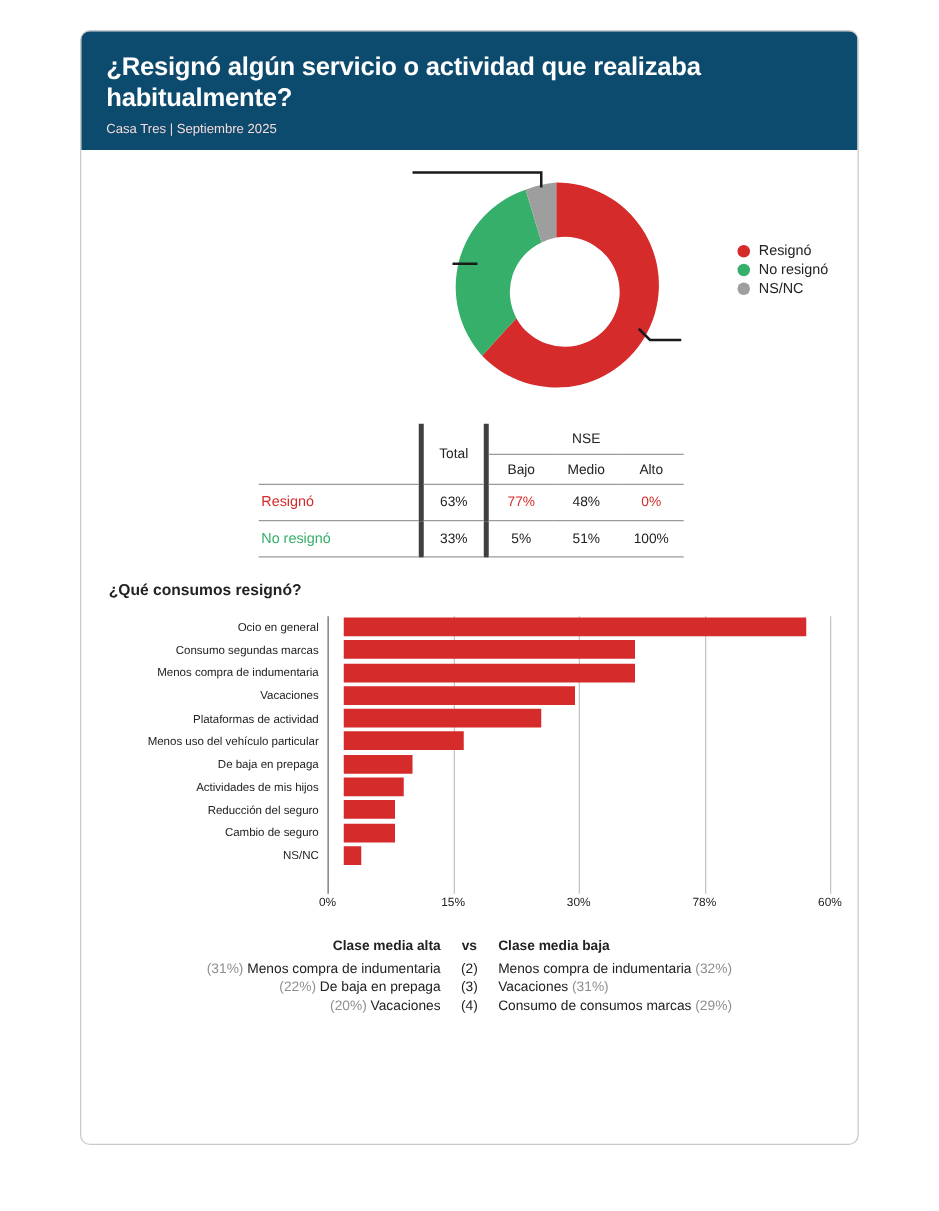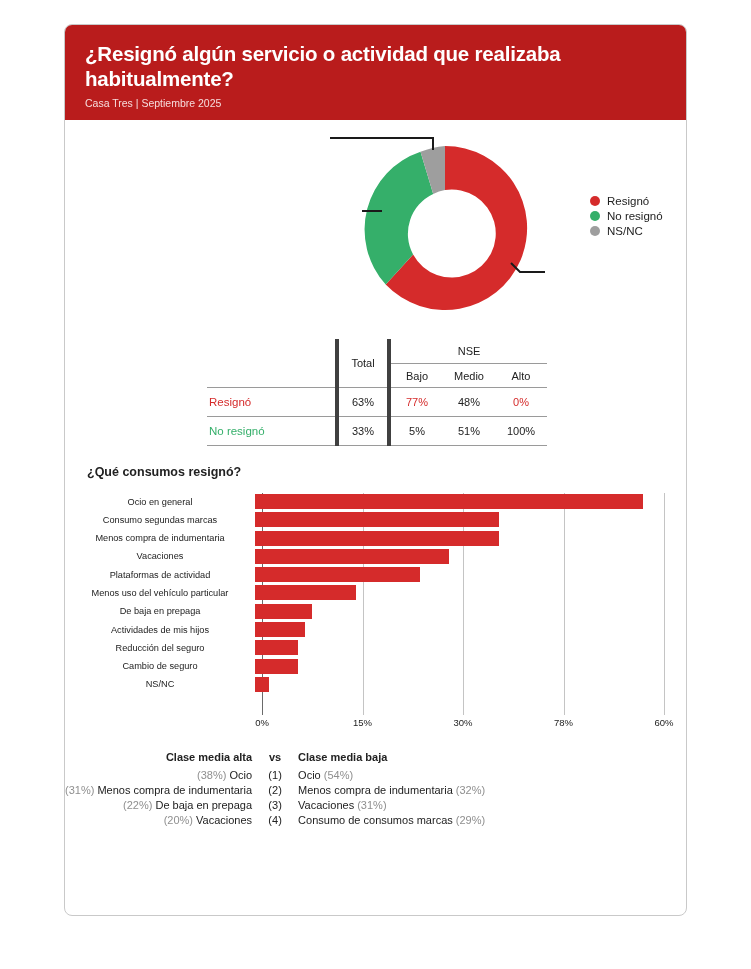--- a/index.html
+++ b/index.html
@@ -12,21 +12,21 @@
   .card{
     position:absolute;left:64px;top:24px;
     width:623px;height:892px;
     background:#ffffff;
     border:1px solid #c9c9c9;
     border-radius:8px;
     box-sizing:border-box;
     overflow:hidden;
   }
   .header{
-    background:#b91c1c;
+    background:#0c4a6e;
     padding:16px 20px 12px 20px;
     height:95px;
     box-sizing:border-box;
   }
   .header h1{
     margin:0;
     color:#ffffff;
     font-size:20.5px;
     font-weight:bold;
     line-height:25px;
@@ -84,21 +84,21 @@
   .chart{
     position:relative;
     margin:14px 0 0 0;
     height:240px;
   }
   .bar-row{
     position:relative;height:17px;margin-bottom:1.3px;
     display:flex;align-items:center;
   }
   .bar-label{
-    width:190px;text-align:center;padding-right:0;
+    width:190px;text-align:right;padding-right:20px;
     font-size:9.2px;color:#222;flex:0 0 auto;
     white-space:nowrap;
   }
   .bar-track{position:relative;flex:1 1 auto;height:100%;}
   .bar-fill{
     position:absolute;left:0;top:1px;bottom:1px;
     background:#D52B2B;
   }
   .gridlines{
     position:absolute;left:197px;right:22px;top:0;bottom:18px;
@@ -111,21 +111,21 @@
   }
   .xtick{
     position:absolute;top:0;font-size:9.5px;color:#222;
     transform:translateX(-50%);white-space:nowrap;
   }
 
   
   .compare{
     margin:16px 0 0 0;
     font-size:11px;color:#222;
-    display:flex;justify-content:flex-start;
+    display:flex;justify-content:center;
   }
   .cmp-tbl{border-collapse:collapse;}
   .cmp-tbl td{padding:1.5px 0;vertical-align:top;white-space:nowrap;}
   .cmp-left{text-align:right;padding-right:8px !important;}
   .cmp-mid{text-align:center;width:30px;color:#222;}
   .cmp-right{text-align:left;padding-left:8px !important;}
   .cmp-head{font-weight:bold;padding-bottom:5px !important;}
   .pct{color:#8f8f8f;}
 </style>
 </head>
@@ -290,25 +290,20 @@
   <div class="compare">
     <table class="cmp-tbl">
       <tbody>
           <tr>
         <td class="cmp-left cmp-head">Clase media alta</td>
         <td class="cmp-mid cmp-head">vs</td>
         <td class="cmp-right cmp-head">Clase media baja</td>
       </tr>
       </tbody>
         <tbody id="cmp-body">
-          <tr>
-            <td class="cmp-left"><span class="pct">(38%)</span><span> Ocio</span></td>
-            <td class="cmp-mid">(1)</td>
-            <td class="cmp-right"><span>Ocio </span><span class="pct">(54%)</span></td>
-          </tr>
           <tr>
             <td class="cmp-left"><span class="pct">(31%)</span><span> Menos compra de indumentaria</span></td>
             <td class="cmp-mid">(2)</td>
             <td class="cmp-right"><span>Menos compra de indumentaria </span><span class="pct">(32%)</span></td>
           </tr>
           <tr>
             <td class="cmp-left"><span class="pct">(22%)</span><span> De baja en prepaga</span></td>
             <td class="cmp-mid">(3)</td>
             <td class="cmp-right"><span>Vacaciones </span><span class="pct">(31%)</span></td>
           </tr>

